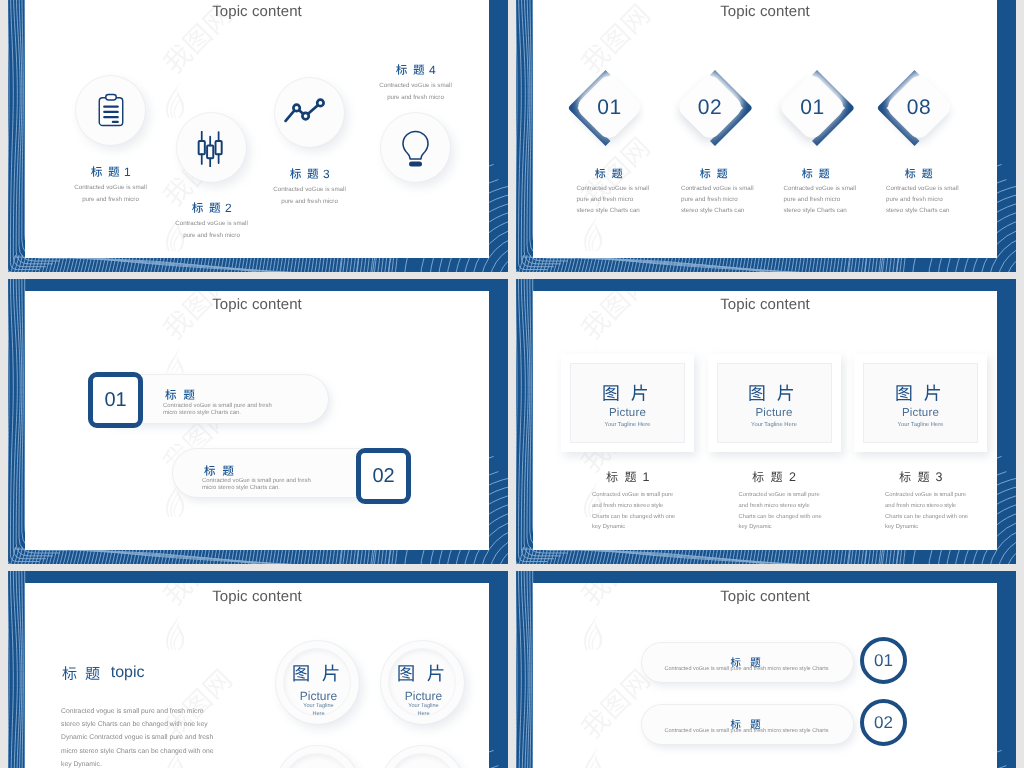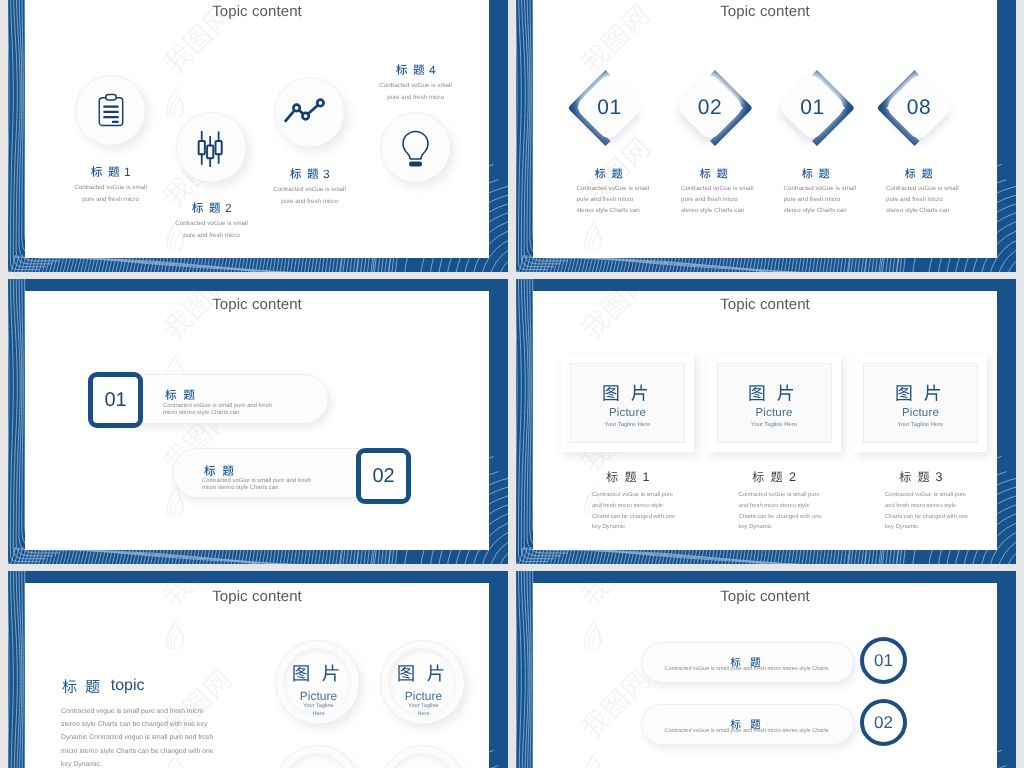--- a/index.html
+++ b/index.html
@@ -1064,21 +1064,21 @@
         </g>
       </svg>
       <div class="inner" style="left:17px;top:12px;width:464px;height:261px;">
         <svg class="wmlayer" width="464" height="261" viewBox="0 0 464 261">
           <use href="#wmk" x="136" y="67"></use>
           <use href="#wmk" x="554" y="67"></use>
           <use href="#wmk" x="136" y="200"></use>
           <use href="#wmk" x="554" y="200"></use>
         </svg>
         <div class="stitle" style="left:232.0px;top:5px;font-size:15px;letter-spacing:.1px;">Topic content</div>
-        <div class="hd" style="left:37px;top:95px;font-size:16px;display:flex;align-items:center;gap:7px;line-height:1;color:#25537f;justify-content:flex-end;">
+        <div class="hd" style="left:37px;top:82px;font-size:16px;display:flex;align-items:center;gap:7px;line-height:1;color:#25537f;justify-content:flex-end;">
           <span class="cjk" style="width:41.7px;height:15.0px;">
             <svg width="41.70" height="15.00" viewBox="0 0 2780 1000" preserveAspectRatio="none">
               <g fill="#1b5693" transform="translate(0,860) scale(1,-1)">
                 <path transform="translate(0,0)" d="M466 764H902V693H466ZM422 525H956V454H422ZM636 490H712V17Q712 -15 704 -34Q696 -52 674 -62Q652 -71 617 -74Q581 -76 529 -76Q527 -59 520 -37Q513 -16 505 1Q544 0 576 0Q607 0 617 0Q628 1 632 5Q636 8 636 18ZM779 325 843 345Q868 296 891 241Q913 185 931 133Q949 81 957 41L888 16Q880 56 864 109Q847 162 825 219Q803 275 779 325ZM491 342 560 327Q545 269 523 213Q502 156 477 106Q452 56 425 18Q418 23 407 31Q396 38 384 46Q373 53 364 57Q406 111 439 187Q472 263 491 342ZM49 628H408V558H49ZM202 840H277V-79H202ZM193 586 244 570Q231 515 212 455Q194 395 170 338Q147 280 121 230Q94 180 66 145Q62 155 54 168Q47 181 39 193Q31 206 24 215Q58 256 92 318Q125 380 151 451Q178 522 193 586ZM272 537Q281 527 300 503Q320 478 343 449Q366 420 385 396Q404 371 412 360L368 301Q358 318 341 347Q323 375 302 406Q282 437 264 463Q245 489 234 503Z"></path>
                 <path transform="translate(1540,0)" d="M176 615V539H380V615ZM176 743V668H380V743ZM108 798H450V484H108ZM49 410H501V351H49ZM499 794H955V733H499ZM252 390H317V9L252 48ZM282 244H483V186H282ZM691 773 767 759Q752 720 736 680Q721 641 708 613L647 627Q659 659 672 700Q684 741 691 773ZM168 198Q194 134 236 95Q277 57 334 37Q390 17 461 11Q531 4 615 4Q629 4 662 4Q696 4 740 4Q784 5 829 5Q873 5 910 5Q946 6 963 6Q955 -5 947 -24Q939 -43 936 -58H868H614Q520 -58 442 -50Q365 -41 303 -16Q242 9 197 56Q152 104 121 182ZM540 636H907V219H841V579H603V215H540ZM124 302 188 298Q182 177 160 83Q139 -12 88 -78Q83 -73 72 -66Q62 -59 52 -52Q41 -45 33 -41Q83 17 102 105Q120 193 124 302ZM695 530H759Q756 425 746 343Q735 261 709 201Q682 141 631 98Q580 55 494 27Q489 38 479 53Q468 68 458 77Q537 101 583 139Q630 177 653 231Q676 285 684 359Q693 433 695 530ZM730 186 774 226Q805 205 839 178Q873 152 904 126Q934 100 954 79L908 33Q889 54 859 81Q829 108 795 136Q762 163 730 186Z"></path>
               </g>
             </svg>
           </span>
           <span>topic</span>
         </div>

